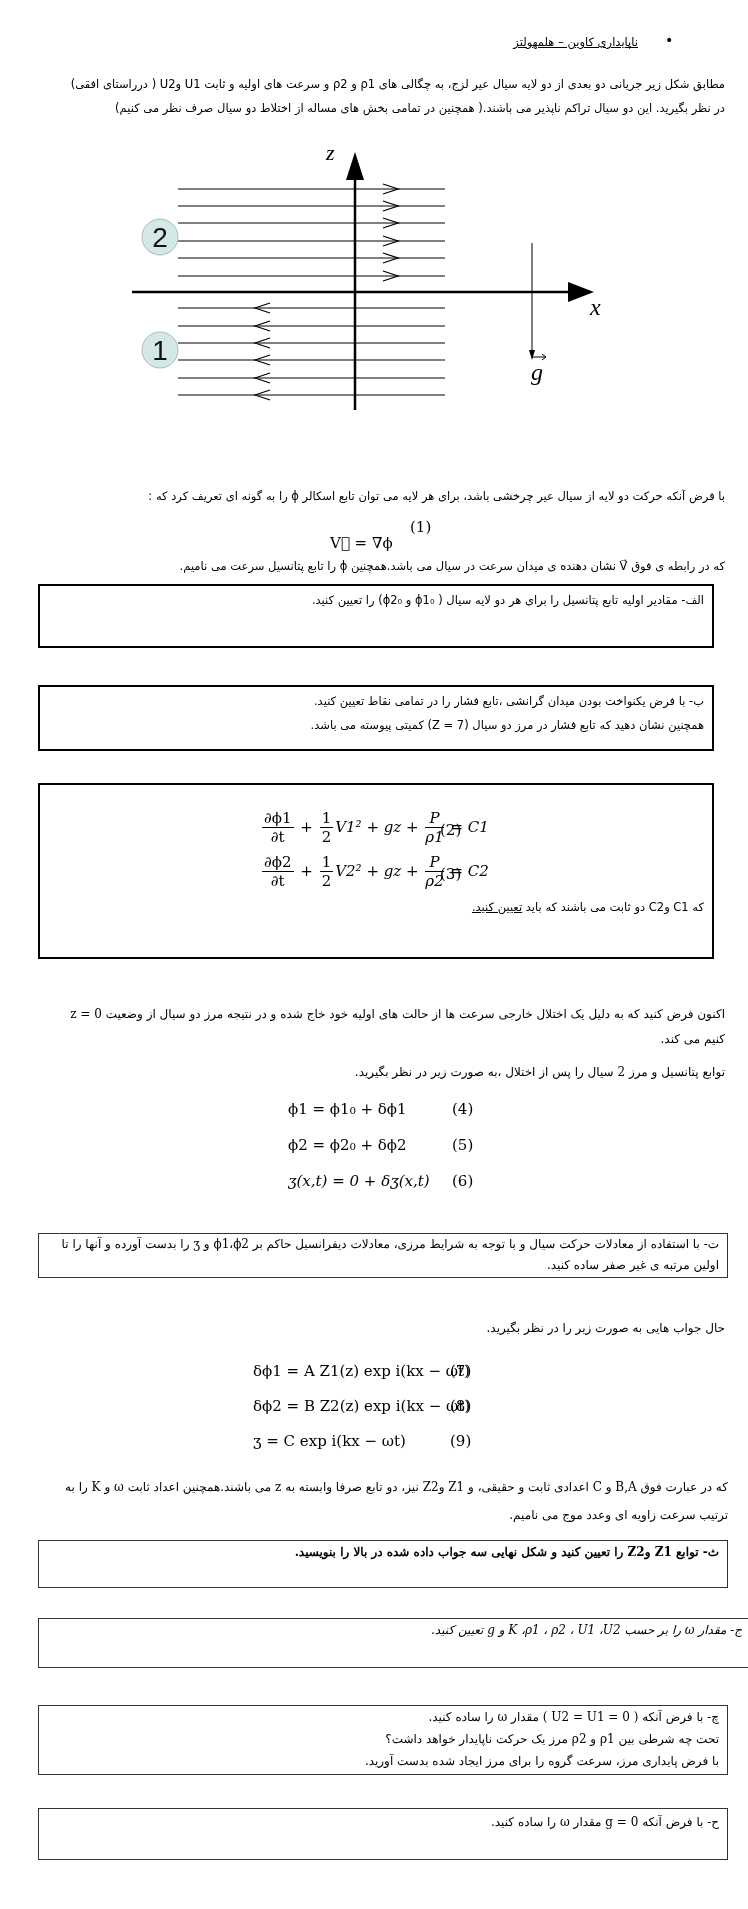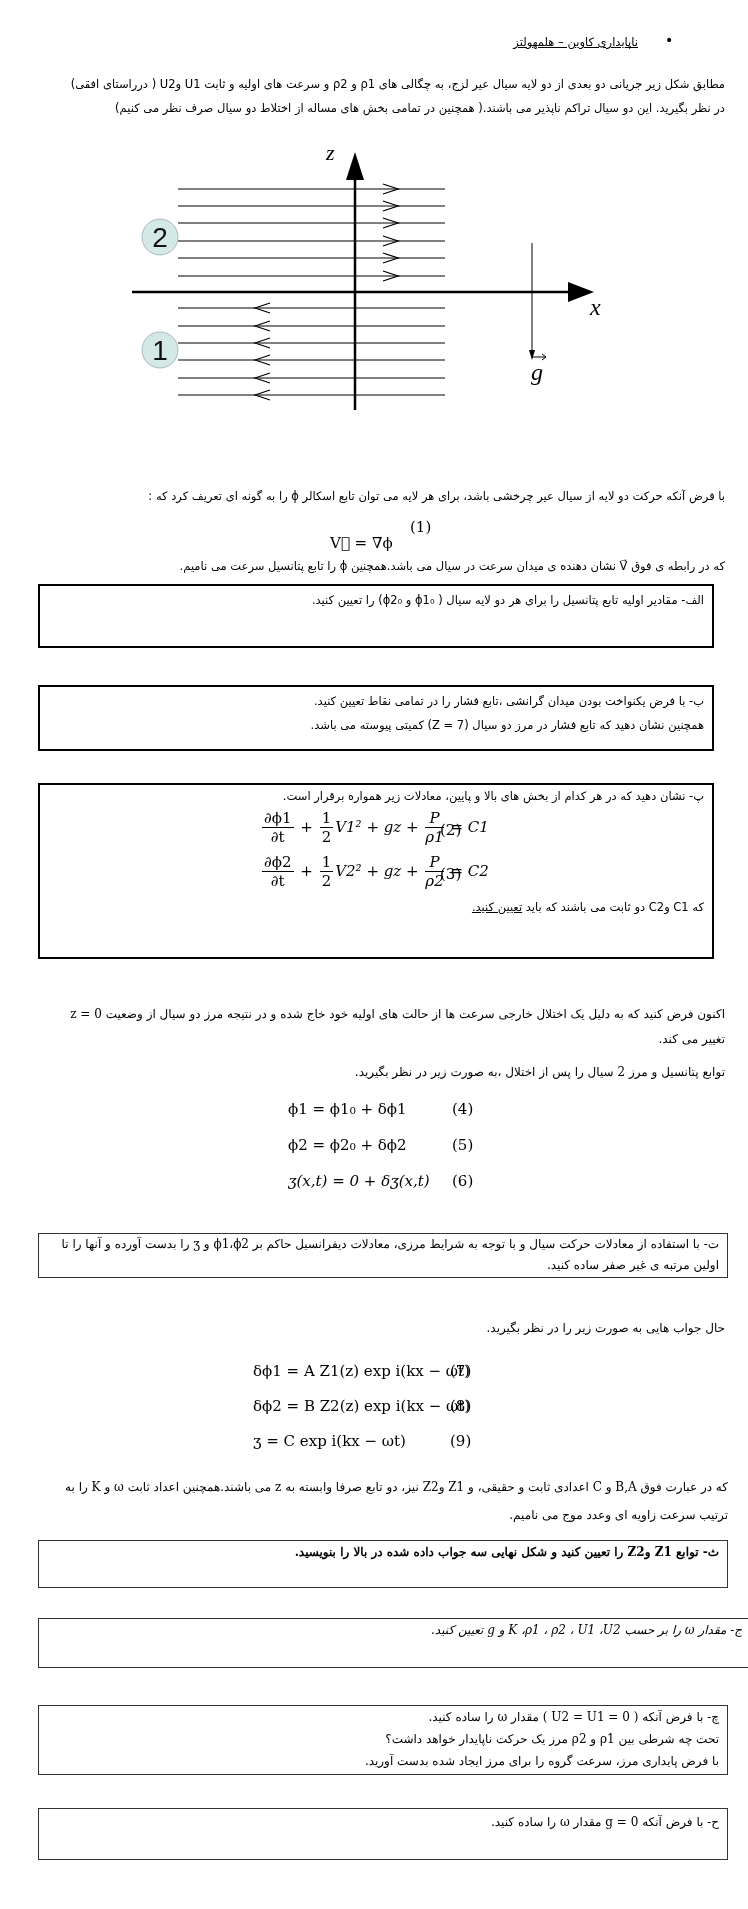--- a/index.html
+++ b/index.html
@@ -103,21 +103,20 @@
 </div>
 
 <div class="box" style="left:38px; top:685px; width:676px; height:66px;">
   <div class="rtl fa" style="padding:2px 8px;">
     <div>ب- با فرض یکنواخت بودن میدان گرانشی ،تابع فشار را در تمامی نقاط تعیین کنید.</div>
     <div>همچنین نشان دهید که تابع فشار در مرز دو سیال (Z = 7) کمیتی پیوسته می باشد.</div>
   </div>
 </div>
 
 <div class="box" style="left:38px; top:783px; width:676px; height:176px;">
-  <div class="rtl fa" style="padding:0 8px; line-height:22px;">پ- نشان دهید که در هر کدام از بخش های بالا و پایین، معادلات زیر همواره برقرار است.</div>
 
   <div class="eq" style="left:220px; top:24px; font-size:15px;">
     <span class="frac"><span class="num">∂ϕ1</span><span>∂t</span></span>
     <span>+</span>
     <span class="frac"><span class="num">1</span><span>2</span></span><span class="math">V1²</span>
     <span class="math">+ gz +</span>
     <span class="frac"><span class="num math">P</span><span class="math">ρ1</span></span>
     <span class="math">= C1</span>
   </div>
   <div class="eqnum" style="left:400px; top:36px;">(2)</div>
@@ -131,21 +130,21 @@
     <span class="math">= C2</span>
   </div>
   <div class="eqnum" style="left:400px; top:80px;">(3)</div>
   <div class="abs rtl fa" style="right:8px; top:110px; width:600px;">
     <span>که C1 وC2 دو ثابت می باشند که باید </span><u class="und">تعیین کنید.</u>
   </div>
 </div>
 
 <div class="abs rtl fa2" style="left:45px; width:680px; top:1002px;">
   <div>اکنون فرض کنید که به دلیل یک اختلال خارجی سرعت ها از حالت های اولیه خود خاج شده و در نتیجه مرز دو سیال از وضعیت z = 0</div>
-  <div>تغییر می کند.</div>
+  <div>کنیم می کند.</div>
 </div>
 <div class="abs rtl fa2" style="left:45px; width:680px; top:1060px;">توابع پتانسیل و مرز 2 سیال را پس از اختلال ،به صورت زیر در نظر بگیرید.</div>
 <div class="eq" style="left:288px; top:1100px;">ϕ1 = ϕ1₀ +  δϕ1</div>
 <div class="eqnum" style="left:452px; top:1100px;">(4)</div>
 <div class="eq" style="left:288px; top:1136px;">ϕ2 =  ϕ2₀ +  δϕ2</div>
 <div class="eqnum" style="left:452px; top:1136px;">(5)</div>
 <div class="eq math" style="left:288px; top:1172px;">ʒ(x,t) = 0 + δʒ(x,t)</div>
 <div class="eqnum" style="left:452px; top:1172px;">(6)</div>
 
 <div class="box2" style="left:38px; top:1233px; width:690px; height:45px;">

